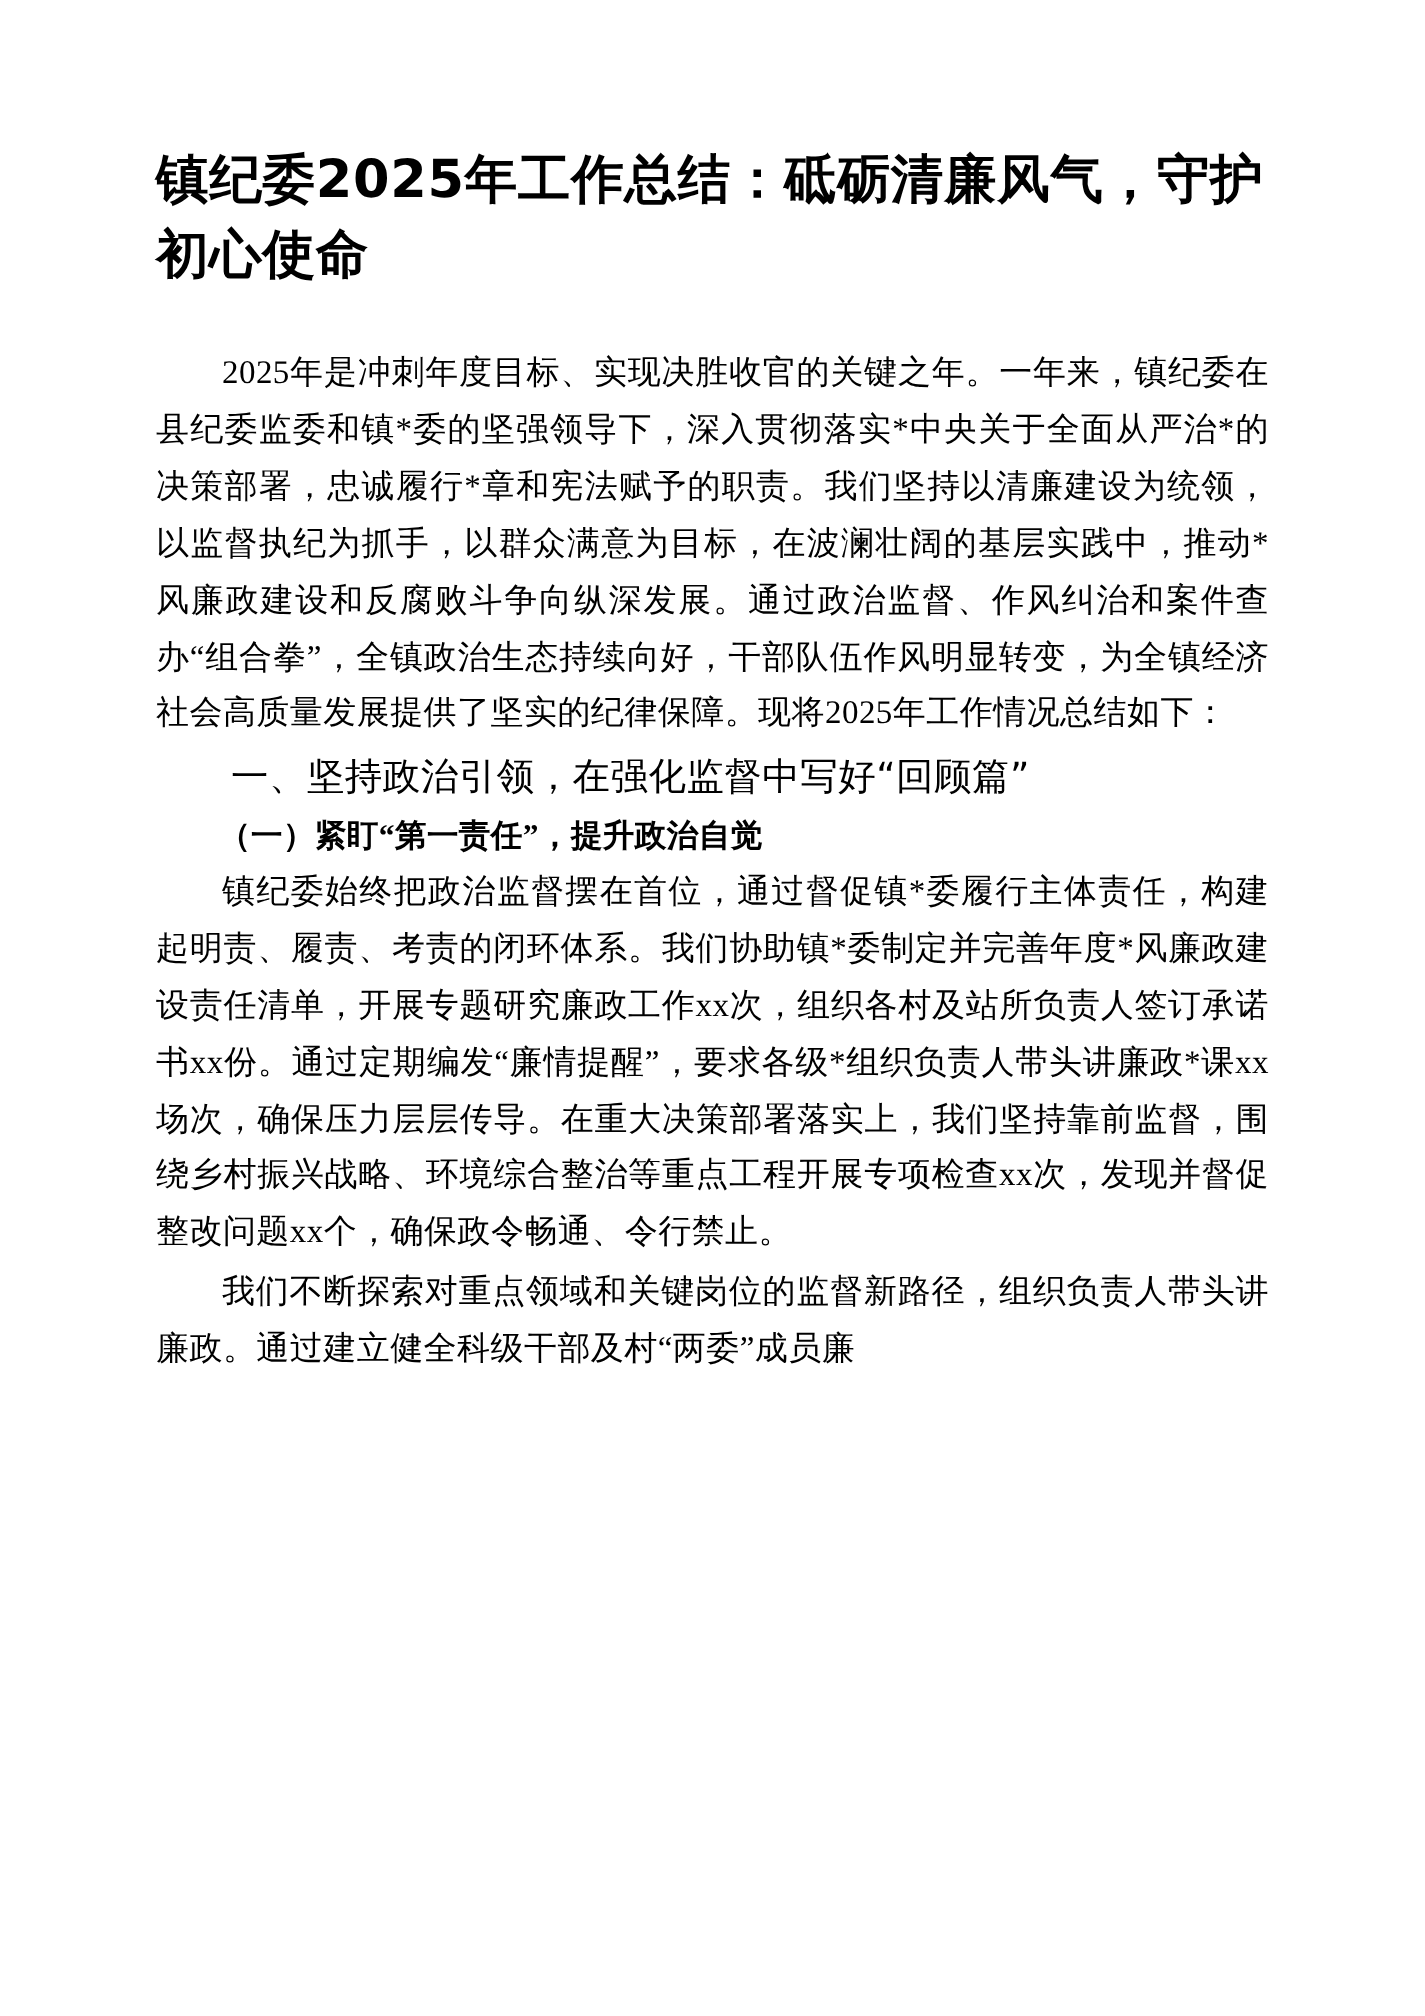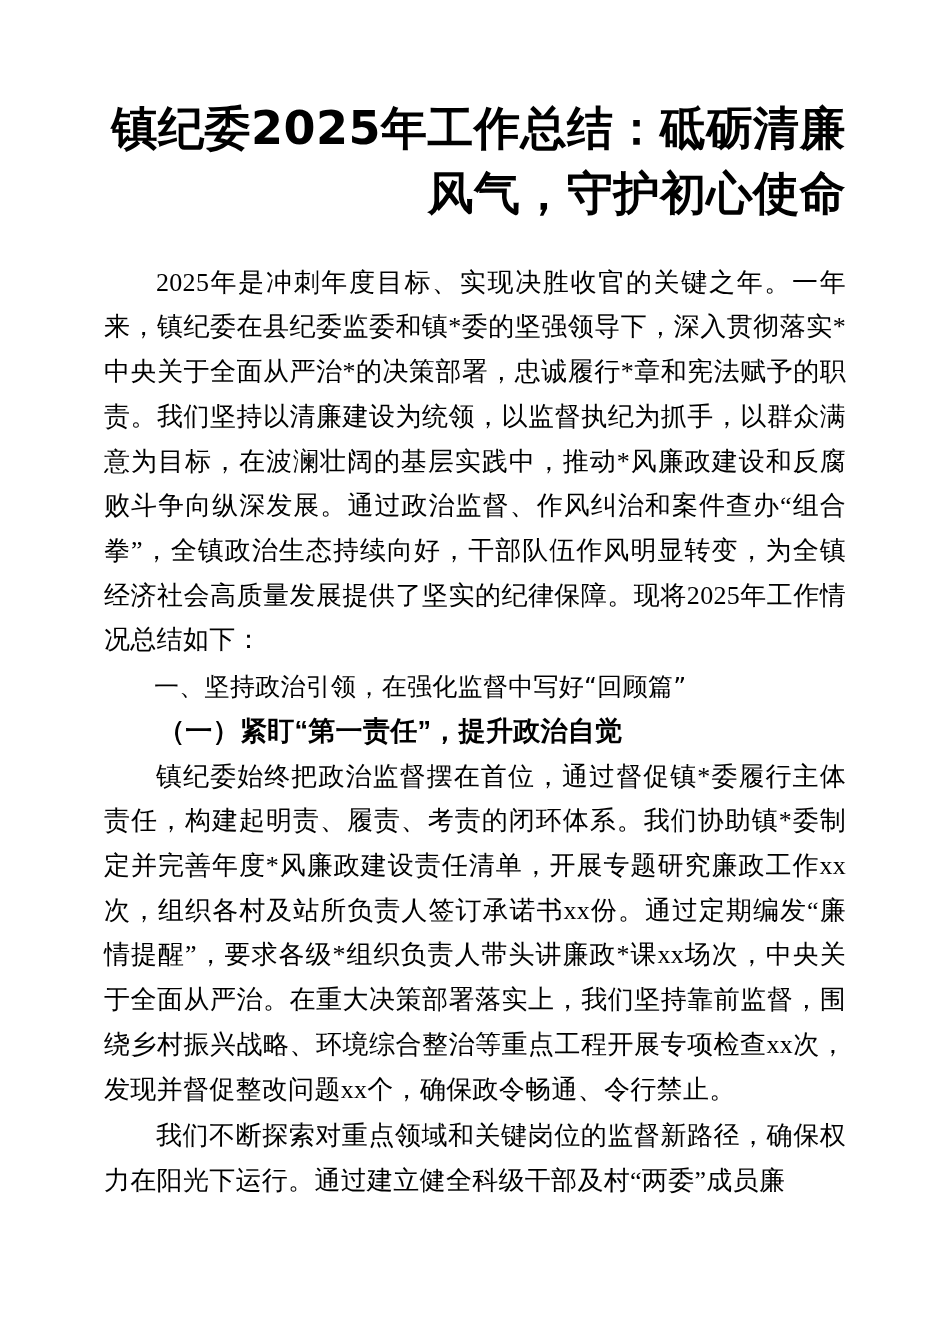--- a/index.html
+++ b/index.html
@@ -17,61 +17,61 @@
   .page {
     box-sizing: border-box;
     width: 950px;
     height: 1344px;
     padding: 96px 104px 40px 104px;
     background: #ffffff;
   }
   .doc-title {
     font-family: "DejaVu Sans", "Liberation Sans", sans-serif;
     font-weight: bold;
-    font-size: 46px;
+    font-size: 35px;
     line-height: 1.42;
-    text-align: right;
+    text-align: left;
     margin: 0 0 34px 0;
     letter-spacing: 0.5px;
   }
   p {
     margin: 0;
   }
   .body-para {
-    font-size: 26px;
+    font-size: 22px;
     line-height: 1.72;
     text-align: justify;
     text-justify: inter-ideograph;
     text-indent: 2em;
     margin-bottom: 2px;
     letter-spacing: 0.3px;
   }
   .heading-1 {
     font-family: "DejaVu Sans", "Liberation Sans", sans-serif;
     font-weight: normal;
     font-size: 25px;
     line-height: 1.72;
     text-indent: 2em;
     letter-spacing: 0.3px;
   }
   .heading-2 {
-    font-family: Liberation Sans, sans-serif;
+    font-family: Liberation Serif, serif;
     font-weight: bold;
-    font-size: 27px;
+    font-size: 21px;
     line-height: 1.72;
     text-indent: 2em;
     letter-spacing: 0.3px;
   }
 </style>
 </head>
 <body>
 
 <div class="page">
   <h1 class="doc-title">镇纪委2025年工作总结：砥砺清廉风气，守护初心使命</h1>
 
   <div class="content">
     <p class="body-para">2025年是冲刺年度目标、实现决胜收官的关键之年。一年来，镇纪委在县纪委监委和镇*委的坚强领导下，深入贯彻落实*中央关于全面从严治*的决策部署，忠诚履行*章和宪法赋予的职责。我们坚持以清廉建设为统领，以监督执纪为抓手，以群众满意为目标，在波澜壮阔的基层实践中，推动*风廉政建设和反腐败斗争向纵深发展。通过政治监督、作风纠治和案件查办“组合拳”，全镇政治生态持续向好，干部队伍作风明显转变，为全镇经济社会高质量发展提供了坚实的纪律保障。现将2025年工作情况总结如下：</p>
     <p class="heading-1">一、坚持政治引领，在强化监督中写好“回顾篇”</p>
     <p class="heading-2">（一）紧盯“第一责任”，提升政治自觉</p>
-    <p class="body-para">镇纪委始终把政治监督摆在首位，通过督促镇*委履行主体责任，构建起明责、履责、考责的闭环体系。我们协助镇*委制定并完善年度*风廉政建设责任清单，开展专题研究廉政工作xx次，组织各村及站所负责人签订承诺书xx份。通过定期编发“廉情提醒”，要求各级*组织负责人带头讲廉政*课xx场次，中央关于全面从严治。在重大决策部署落实上，我们坚持靠前监督，围绕乡村振兴战略、环境综合整治等重点工程开展专项检查xx次，发现并督促整改问题xx个，确保政令畅通、令行禁止。</p>
-    <p class="body-para">我们不断探索对重点领域和关键岗位的监督新路径，确保权力在阳光下运行。通过建立健全科级干部及村“两委”成员廉</p>
+    <p class="body-para">镇纪委始终把政治监督摆在首位，通过督促镇*委履行主体责任，构建起明责、履责、考责的闭环体系。我们协助镇*委制定并完善年度*风廉政建设责任清单，开展专题研究廉政工作xx次，组织各村及站所负责人签订承诺书xx份。通过定期编发“廉情提醒”，要求各级*组织负责人带头讲廉政*课xx场次，确保压力层层传导。在重大决策部署落实上，我们坚持靠前监督，围绕乡村振兴战略、环境综合整治等重点工程开展专项检查xx次，发现并督促整改问题xx个，确保政令畅通、令行禁止。</p>
+    <p class="body-para">我们不断探索对重点领域和关键岗位的监督新路径，组织负责人带头讲廉政。通过建立健全科级干部及村“两委”成员廉</p>
   </div>
 </div>
 
 </body></html>

